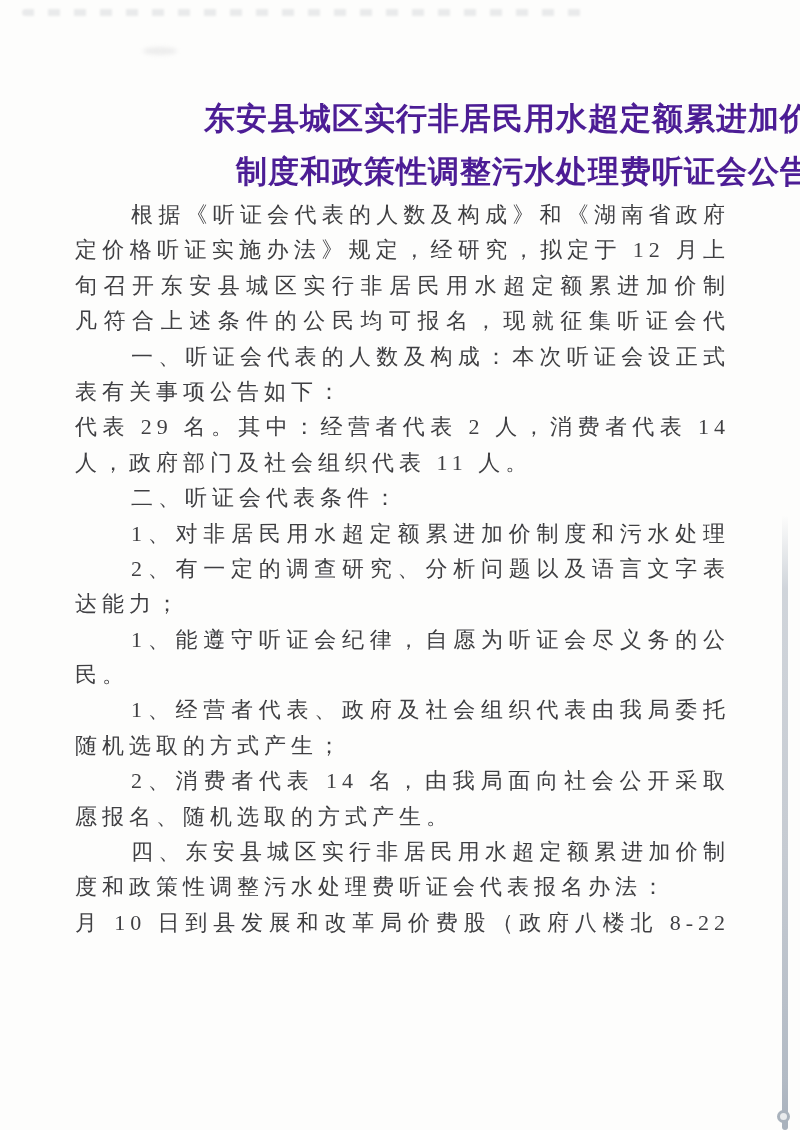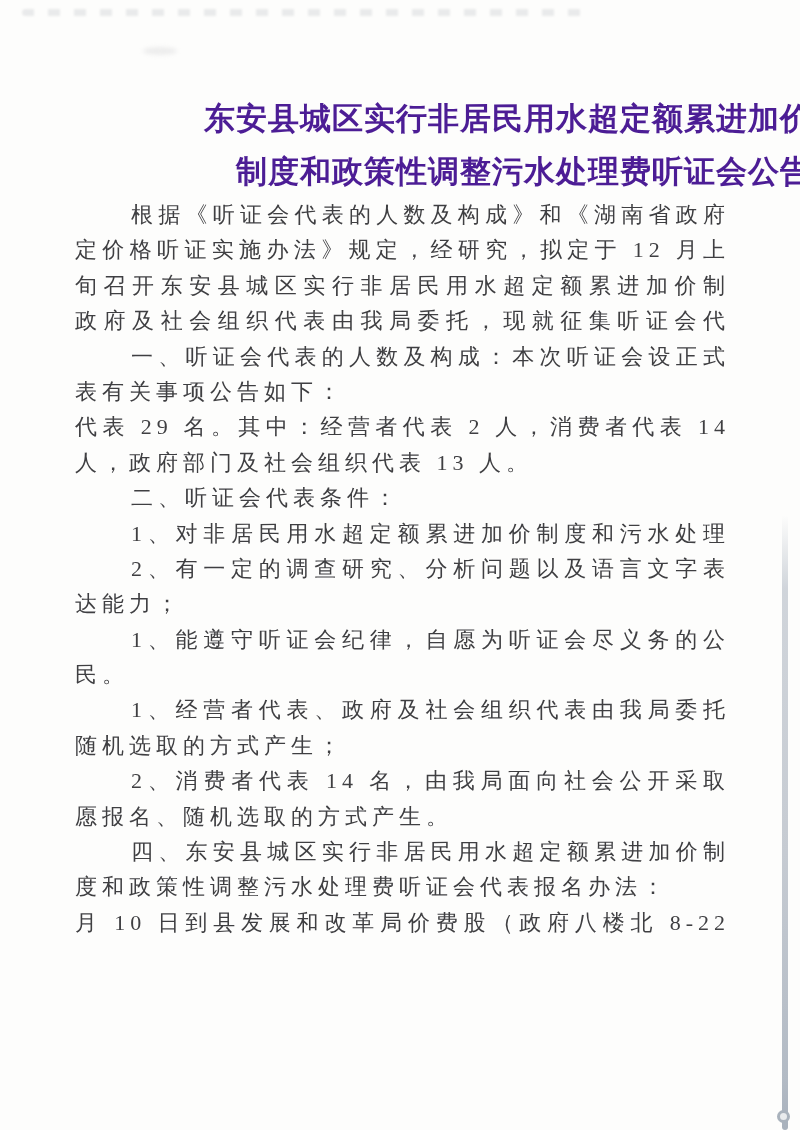--- a/index.html
+++ b/index.html
@@ -110,25 +110,25 @@
 
   <h1 class="doc-title">
     <div class="title-line">东安县城区实行非居民用水超定额累进加价</div>
     <div class="title-line">制度和政策性调整污水处理费听证会公告</div>
   </h1>
 
   <div class="doc-body">
     <div class="line indent fill">根据《听证会代表的人数及构成》和《湖南省政府制</div>
     <div class="line fill">定价格听证实施办法》规定，经研究，拟定于 12 月上</div>
     <div class="line fill">旬召开东安县城区实行非居民用水超定额累进加价制</div>
-    <div class="line fill">政府及社会组织代表由我局委托，现就征集听证会代</div>
+    <div class="line fill">凡符合上述条件的公民均可报名，现就征集听证会代</div>
     <div class="line indent fill">一、听证会代表的人数及构成：本次听证会设正式</div>
     <div class="line">表有关事项公告如下：</div>
     <div class="line fill">代表 29 名。其中：经营者代表 2 人，消费者代表 14</div>
-    <div class="line">人，政府部门及社会组织代表 13 人。</div>
+    <div class="line">人，政府部门及社会组织代表 11 人。</div>
     <div class="line indent">二、听证会代表条件：</div>
     <div class="line indent fill">1、对非居民用水超定额累进加价制度和污水处理</div>
     <div class="line indent fill">2、有一定的调查研究、分析问题以及语言文字表</div>
     <div class="line">达能力；</div>
     <div class="line indent fill">1、能遵守听证会纪律，自愿为听证会尽义务的公</div>
     <div class="line">民。</div>
     <div class="line indent fill">1、经营者代表、政府及社会组织代表由我局委托</div>
     <div class="line">随机选取的方式产生；</div>
     <div class="line indent fill">2、消费者代表 14 名，由我局面向社会公开采取自</div>
     <div class="line">愿报名、随机选取的方式产生。</div>

